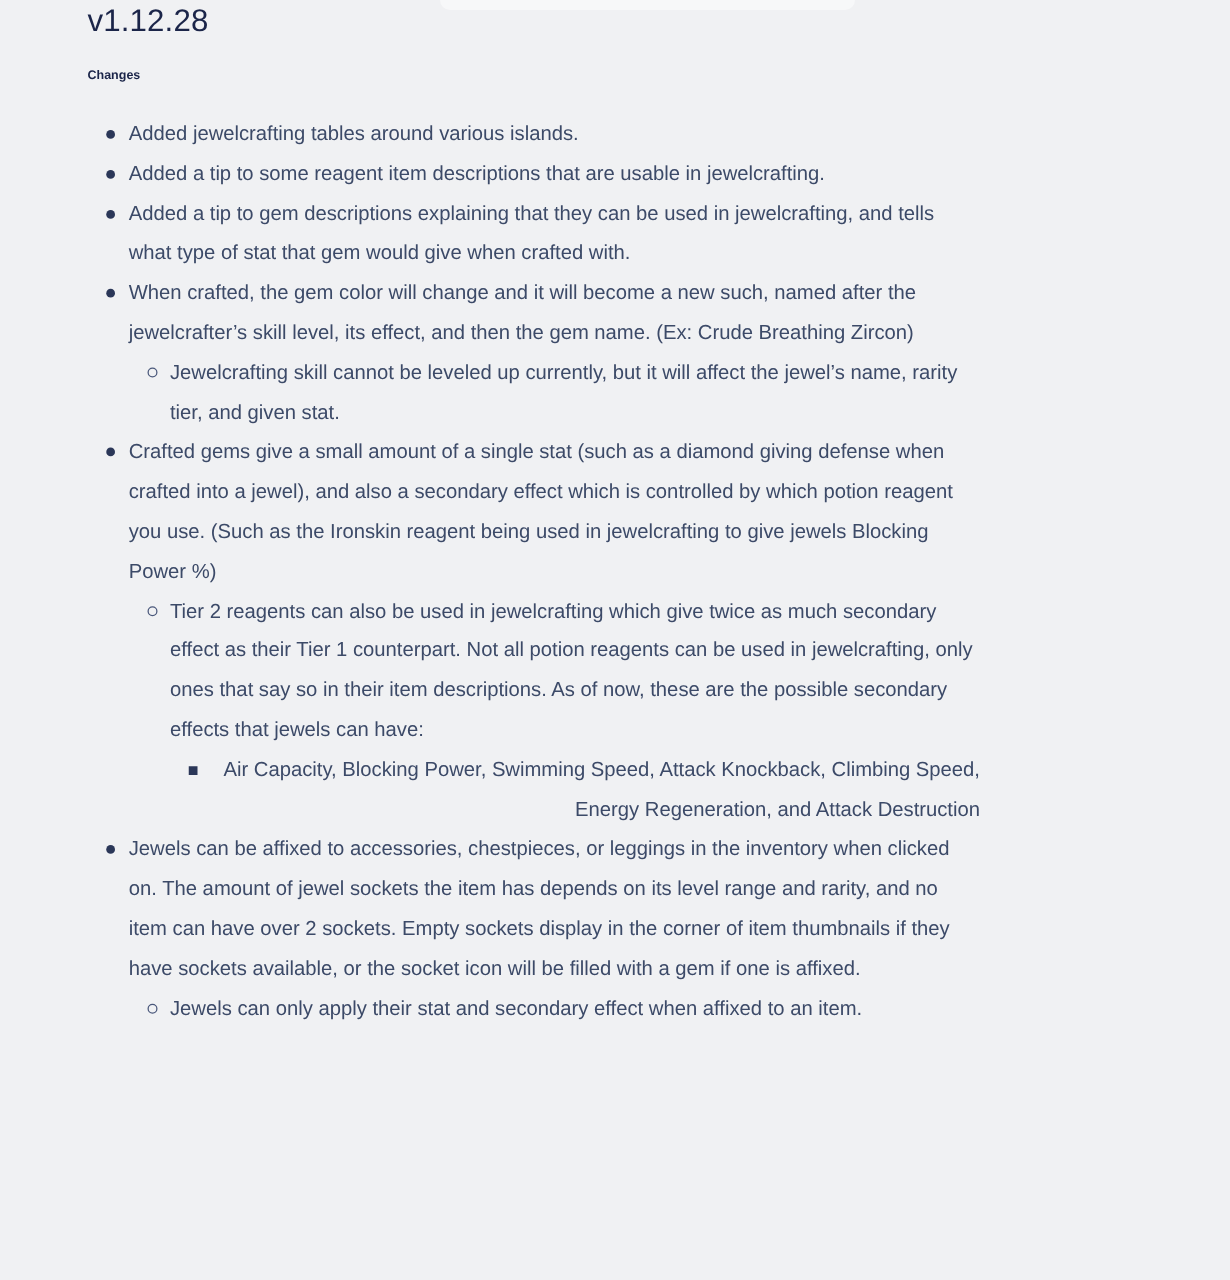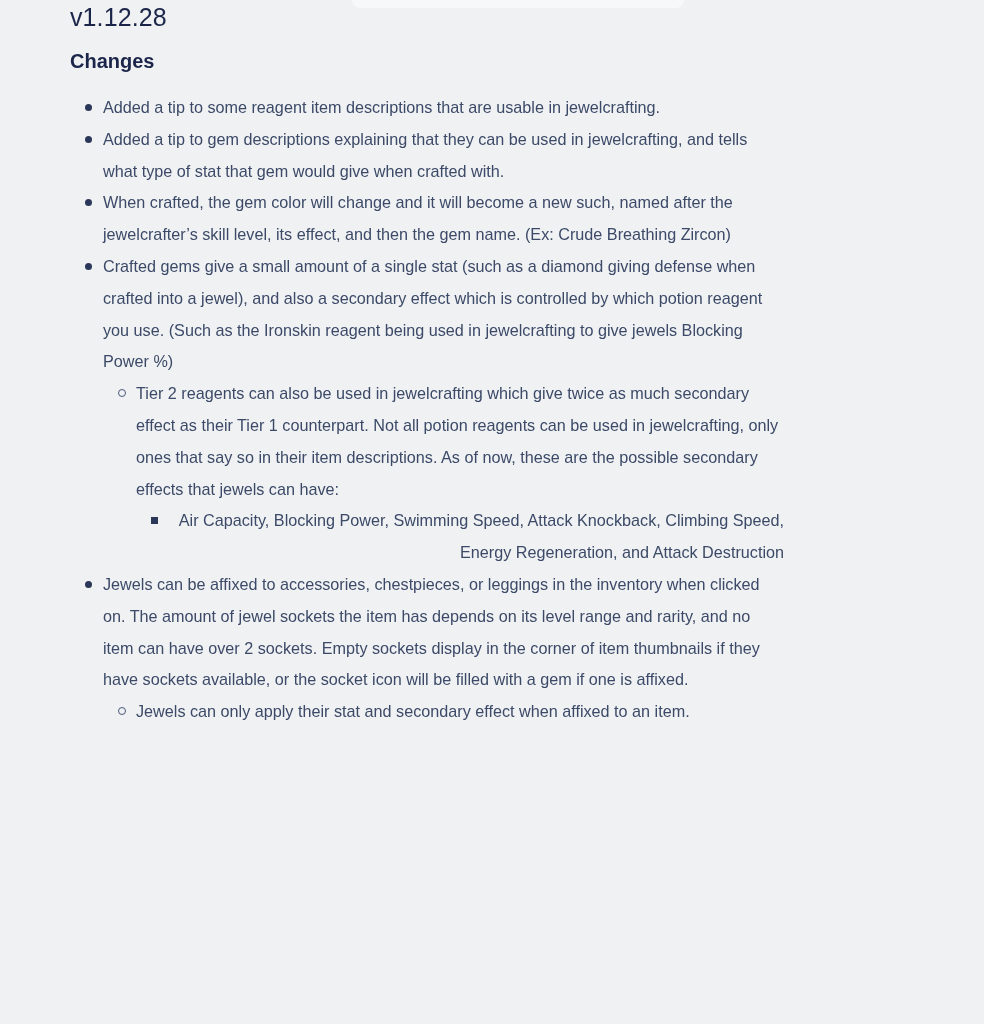--- a/index.html
+++ b/index.html
@@ -50,21 +50,21 @@
     font-size: 25px;
     line-height: 30px;
     font-weight: 400;
     color: #1b2549;
     letter-spacing: 0.1px;
   }
 
   .section-label {
     margin: 0;
     padding-top: 19px;
-    font-size: 20px;
+    font-size: 10px;
     line-height: 20px;
     font-weight: 700;
     color: #1b2549;
   }
 
   ul.changelist {
     margin: 0;
     padding: 0;
     list-style: none;
   }
@@ -149,29 +149,41 @@
 <div class="page">
   <div class="content">
 
     <h1 class="version-title">v1.12.28</h1>
 
     <h2 class="section-label">Changes</h2>
 
     <ul class="changelist level-1">
         <li class="item">
           <span class="marker"></span>
+          <span class="item-text">Added jewelcrafting tables around various islands.</span>
+        </li>
+        <li class="item">
+          <span class="marker"></span>
           <span class="item-text">Added a tip to some reagent item descriptions that are usable in jewelcrafting.</span>
         </li>
         <li class="item">
           <span class="marker"></span>
           <span class="item-text">Added a tip to gem descriptions explaining that they can be used in jewelcrafting, and tells what type of stat that gem would give when crafted with.</span>
         </li>
         <li class="item">
           <span class="marker"></span>
           <span class="item-text">When crafted, the gem color will change and it will become a new such, named after the jewelcrafter’s skill level, its effect, and then the gem name. (Ex: Crude Breathing Zircon)</span>
+          <span class="nested-holder">
+            <ul class="changelist level-2">
+              <li class="item">
+                <span class="marker"></span>
+                <span class="item-text">Jewelcrafting skill cannot be leveled up currently, but it will affect the jewel’s name, rarity tier, and given stat.</span>
+              </li>
+            </ul>
+          </span>
         </li>
         <li class="item">
           <span class="marker"></span>
           <span class="item-text">Crafted gems give a small amount of a single stat (such as a diamond giving defense when crafted into a jewel), and also a secondary effect which is controlled by which potion reagent you use. (Such as the Ironskin reagent being used in jewelcrafting to give jewels Blocking Power %)</span>
           <span class="nested-holder">
             <ul class="changelist level-2">
               <li class="item">
                 <span class="marker"></span>
                 <span class="item-text">Tier 2 reagents can also be used in jewelcrafting which give twice as much secondary effect as their Tier 1 counterpart. Not all potion reagents can be used in jewelcrafting, only ones that say so in their item descriptions. As of now, these are the possible secondary effects that jewels can have:</span>
                 <span class="nested-holder">

